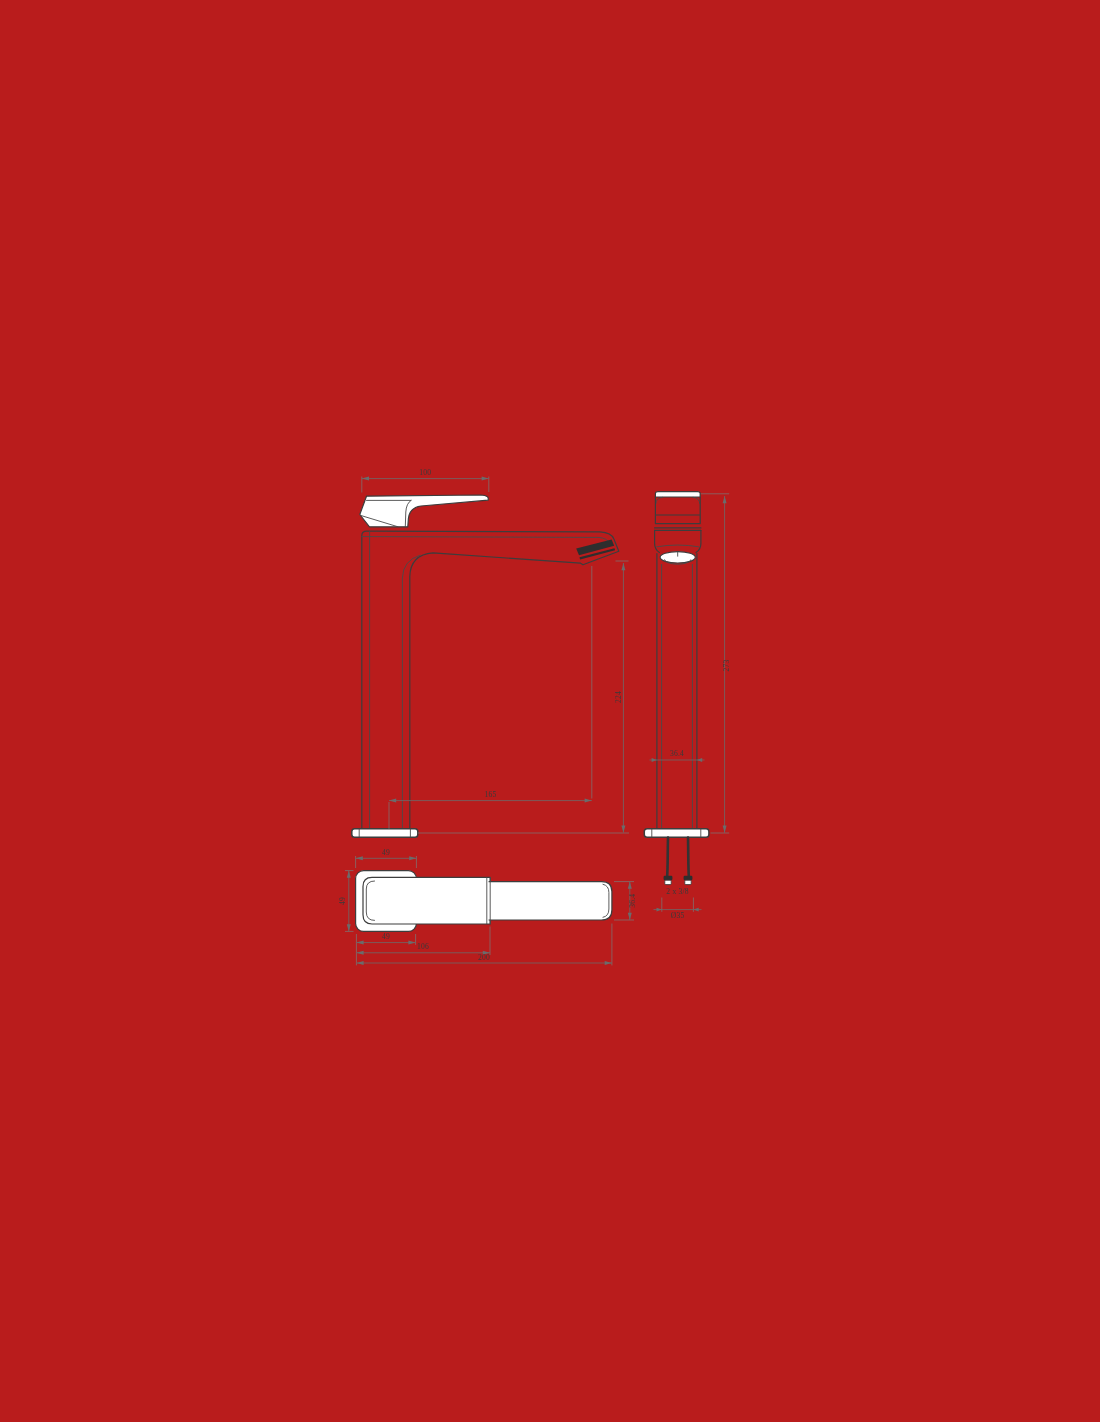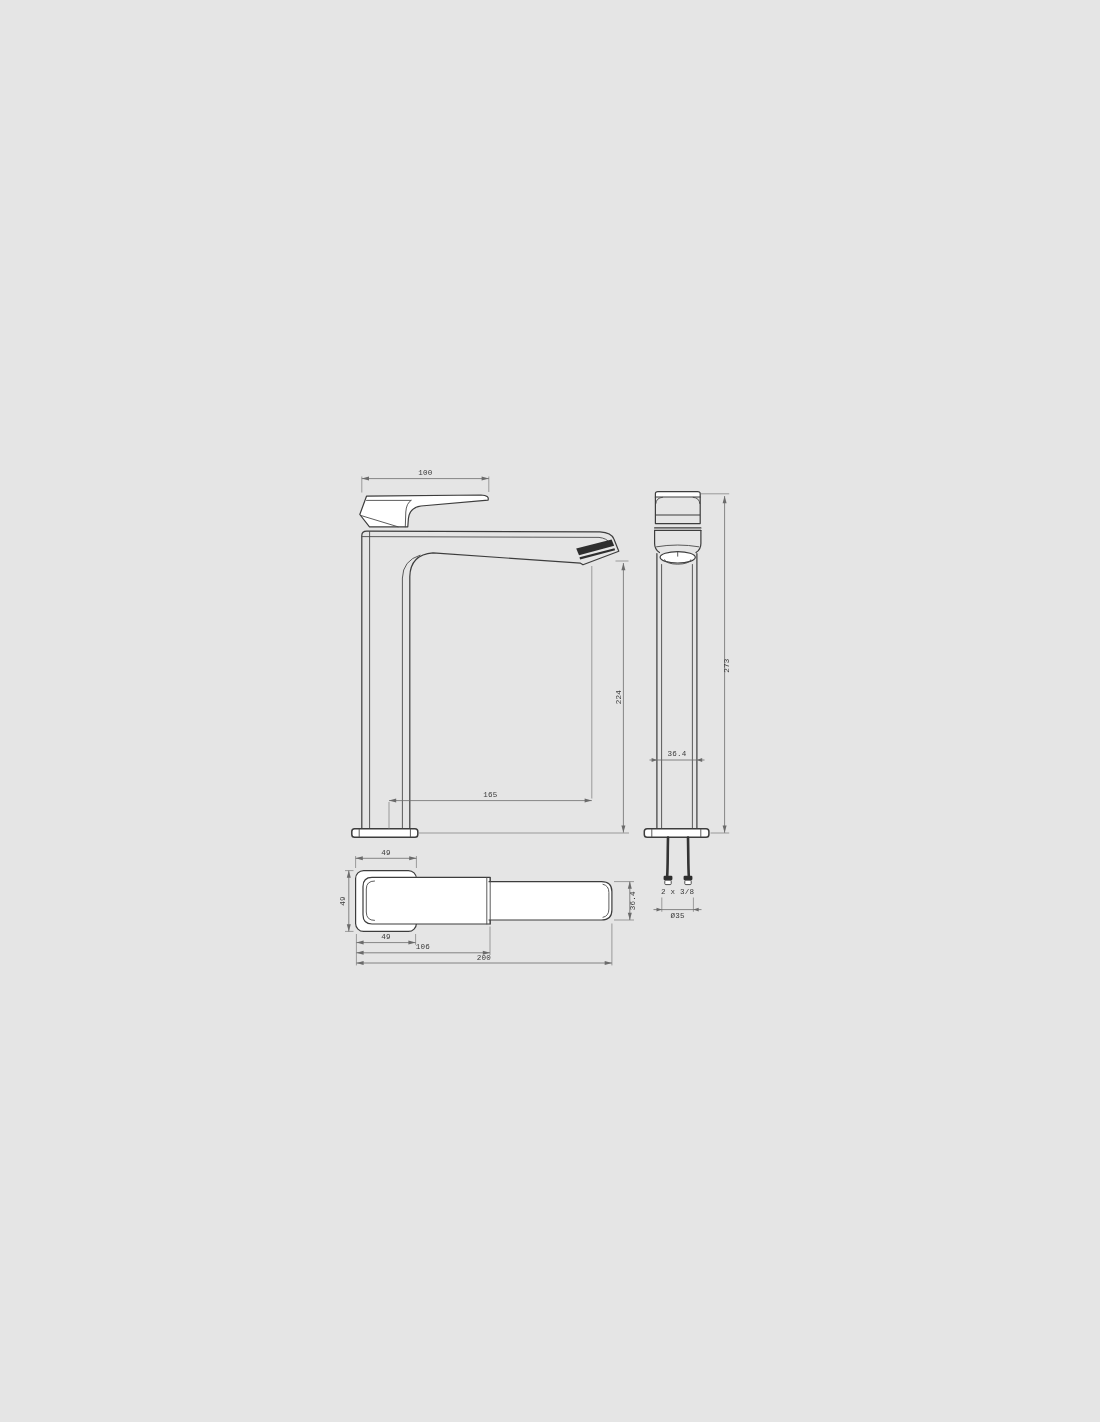--- a/index.html
+++ b/index.html
@@ -1,20 +1,20 @@
 <!DOCTYPE html>
 <html><head>
 <meta charset="utf-8">
 <style>
   html,body{margin:0;padding:0;background:#ffffff;}
   .canvas{
     position:relative;
     width:1100px;height:1422px;
-    background:#e5e5e5;
-    font-family:Liberation Mono, monospace;
+    background:#b91c1c;
+    font-family:Liberation Serif, serif;
     overflow:hidden;
   }
   svg{display:block;}
   .outline{fill:none;stroke:#3d3d3d;stroke-width:1.2;stroke-linejoin:round;stroke-linecap:round;}
   .outline-fill{fill:#ffffff;stroke:#3d3d3d;stroke-width:1.2;stroke-linejoin:round;}
   .thin{fill:none;stroke:#4a4a4a;stroke-width:0.9;stroke-linecap:round;}
   .dim{fill:none;stroke:#6b6b6b;stroke-width:0.8;}
   .ext{fill:none;stroke:#7a7a7a;stroke-width:0.7;}
   .dark{fill:#2e2e2e;stroke:none;}
   .hose{fill:none;stroke:#333333;stroke-width:2.6;stroke-linecap:round;}

